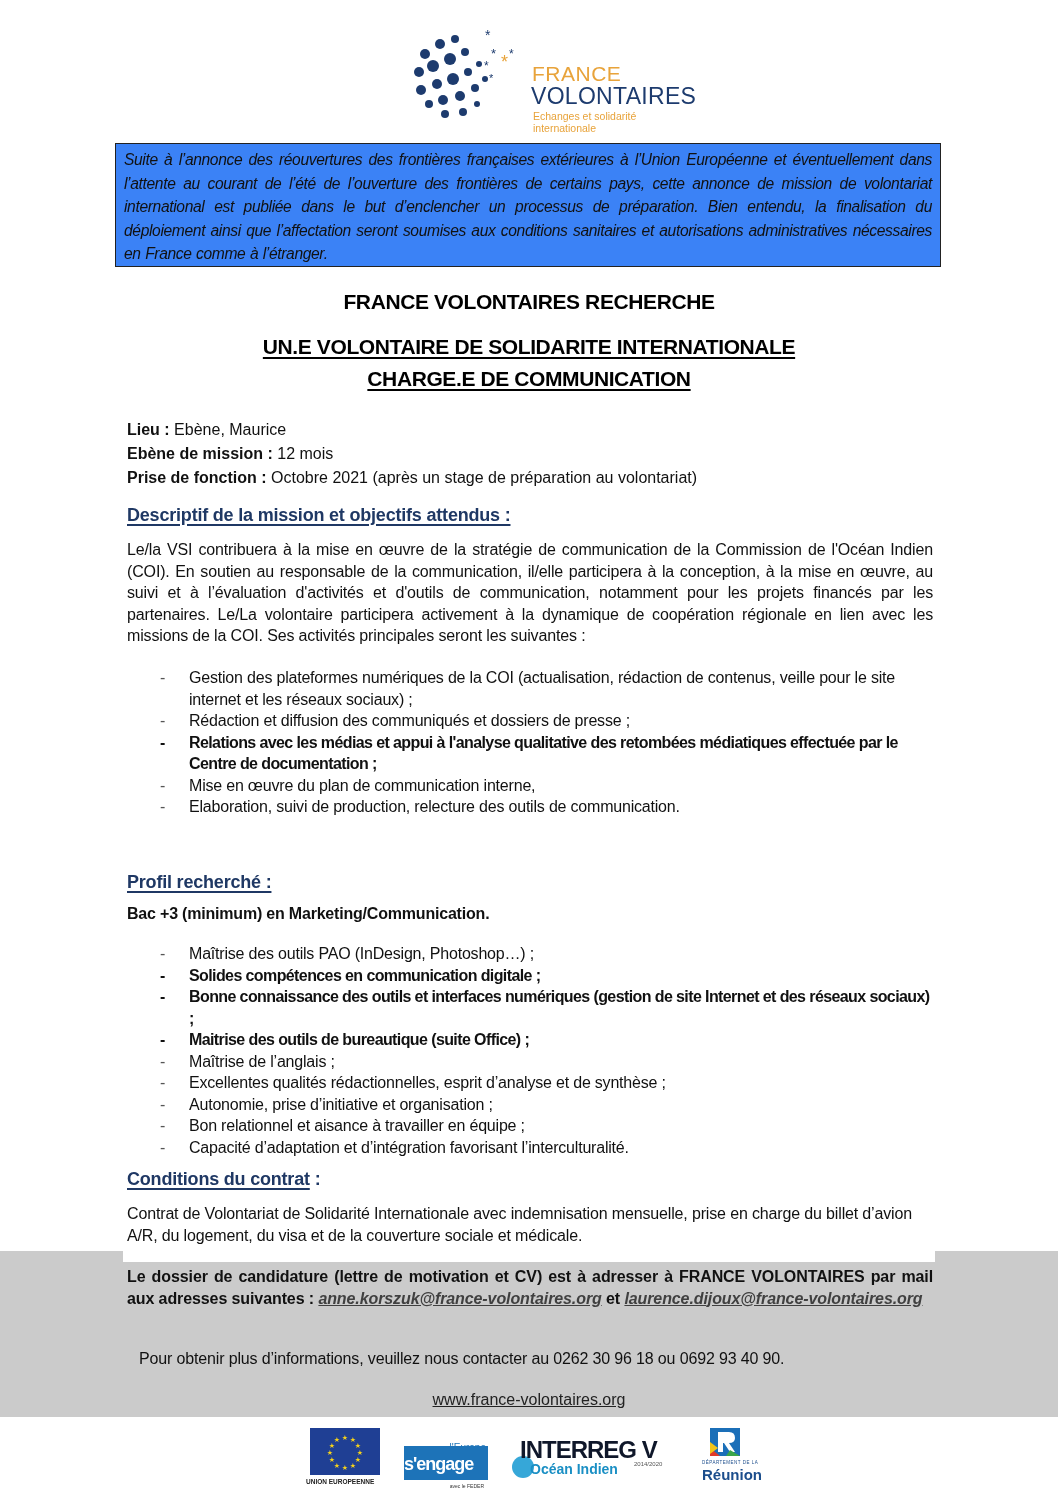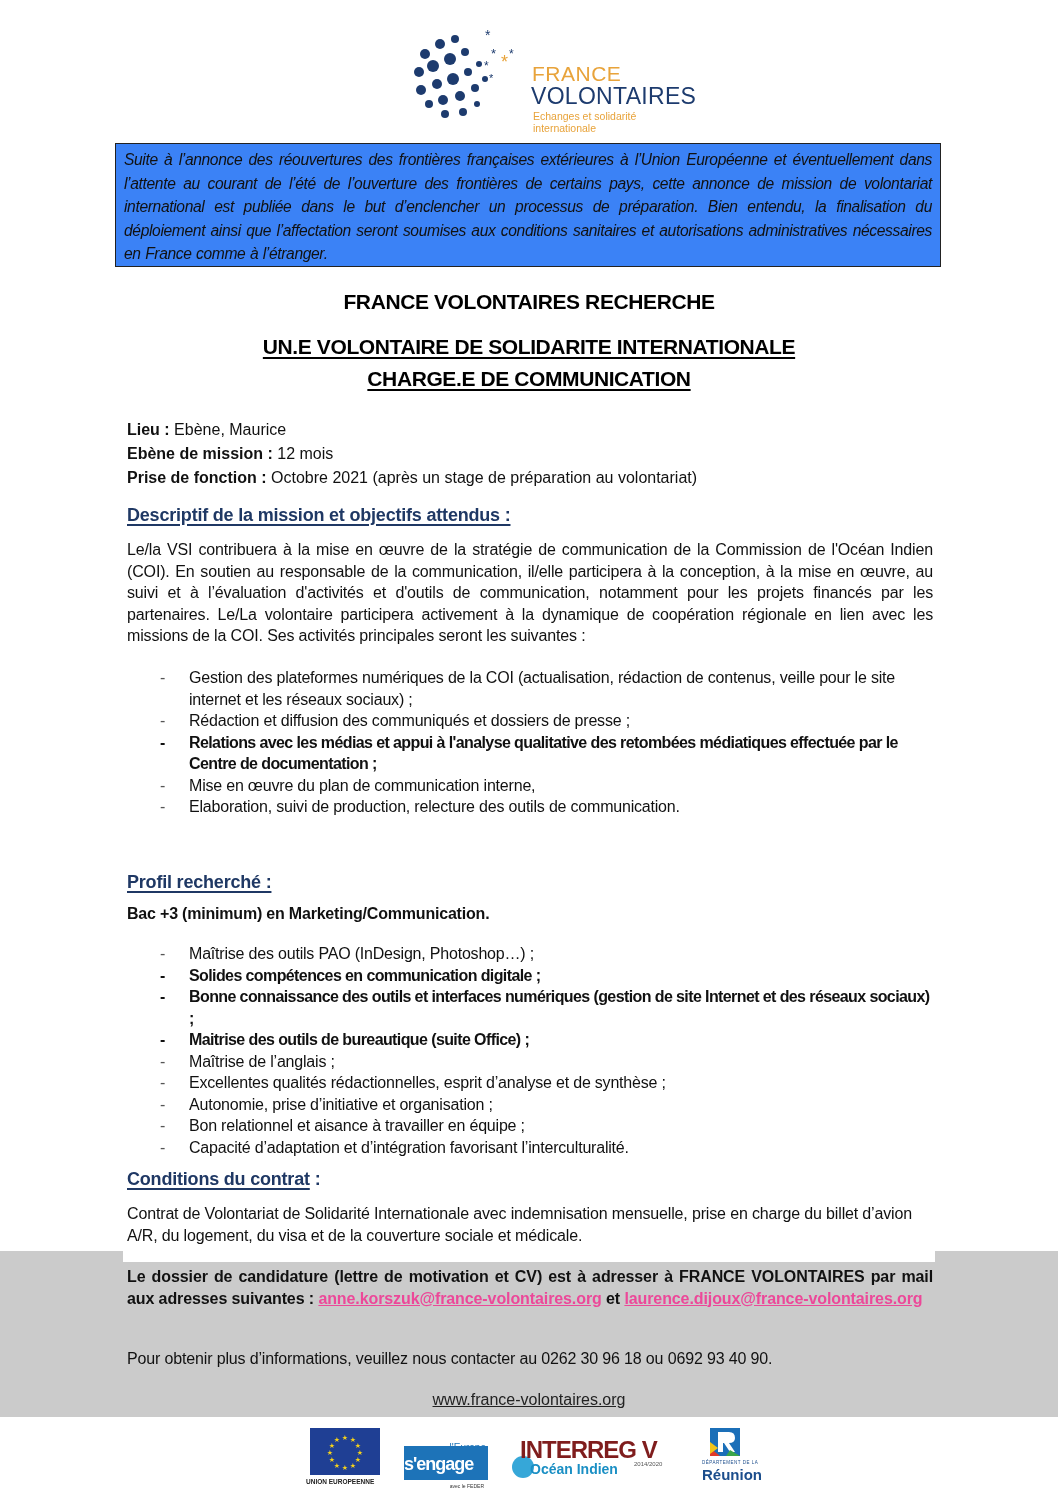--- a/index.html
+++ b/index.html
@@ -44,38 +44,38 @@
   #activities { top: 667px; width: 806px; }
   #profil-list { top: 943px; width: 806px; }
 
   #degree { top: 905px; font-weight: bold; letter-spacing: -0.2px; }
   #cond-para { top: 1203px; line-height: 22px; letter-spacing: -0.15px; }
 
   
   #grey-band { left: 0; top: 1251px; width: 1058px; height: 166px; background: #cbcbcb; }
   #grey-notch { left: 123px; top: 1251px; width: 812px; height: 11px; background: #ffffff; }
   #apply { top: 1266px; font-weight: bold; line-height: 21.5px; text-align: justify; letter-spacing: -0.1px; }
-  #apply a { color: #ec4899; text-decoration: underline; }
-  #contact { top: 1350px; letter-spacing: -0.15px; }
+  #apply a { color: #404040; text-decoration: underline; font-style: italic; }
+  #contact { top: 1350px; letter-spacing: -0.15px; margin-left: 12px; }
   #website { left: 0; width: 1058px; top: 1391px; text-align: center; font-size: 16px; }
   #website a { color: #222; text-decoration: underline; }
 
   
   .partner { position: absolute; top: 1428px; }
   #eu-logo { left: 310px; width: 72px; height: 62px; }
   #eu-flag { position: absolute; left: 0; top: 0; width: 70px; height: 47px; background: #1f3f94; }
   #eu-label { position: absolute; left: -4px; top: 50px; font-size: 6.5px; font-weight: bold; color: #222; white-space: nowrap; }
   #europe-logo { left: 396px; width: 92px; height: 62px; }
   #europe-box { position: absolute; left: 8px; top: 18px; width: 84px; height: 34px; background: #1d73b8; }
   #europe-small { position: absolute; right: 2px; top: -1px; font-size: 10px; color: #1d73b8; margin-top: 15px; }
   #europe-big { position: absolute; left: 0; top: 8px; font-size: 18px; color: #fff; font-weight: bold; letter-spacing: -1px; }
   #europe-reunion { position: absolute; right: 3px; top: 34px; font-size: 9px; color: #fff; }
   #europe-feder { position: absolute; right: 4px; top: 55px; font-size: 5px; color: #333; }
   #interreg-logo { left: 510px; width: 160px; height: 62px; }
-  #interreg-title { position: absolute; left: 10px; top: 8px; font-size: 24px; font-weight: bold; color: #7f1d1d; letter-spacing: -1px; }
+  #interreg-title { position: absolute; left: 10px; top: 8px; font-size: 24px; font-weight: bold; color: #0f172a; letter-spacing: -1px; }
   #interreg-sub { position: absolute; left: 20px; top: 33px; font-size: 14px; font-weight: bold; color: #1a8fc4; }
   #interreg-years { position: absolute; left: 124px; top: 33px; font-size: 6px; color: #555; }
   #interreg-globe { position: absolute; left: 2px; top: 28px; width: 22px; height: 22px; border-radius: 50%; background: #36a7d8; }
   #reunion-logo { left: 702px; width: 56px; height: 62px; }
   #reunion-mark { position: absolute; left: 8px; top: 0; width: 30px; height: 28px; }
   #reunion-dept { position: absolute; left: 0; top: 32px; font-size: 4.5px; color: #1b4d8c; letter-spacing: 0.5px; white-space: nowrap; }
   #reunion-name { position: absolute; left: 0; top: 38px; font-size: 15px; color: #1b4d8c; font-weight: bold; }
 </style>
 </head>
 <body>

